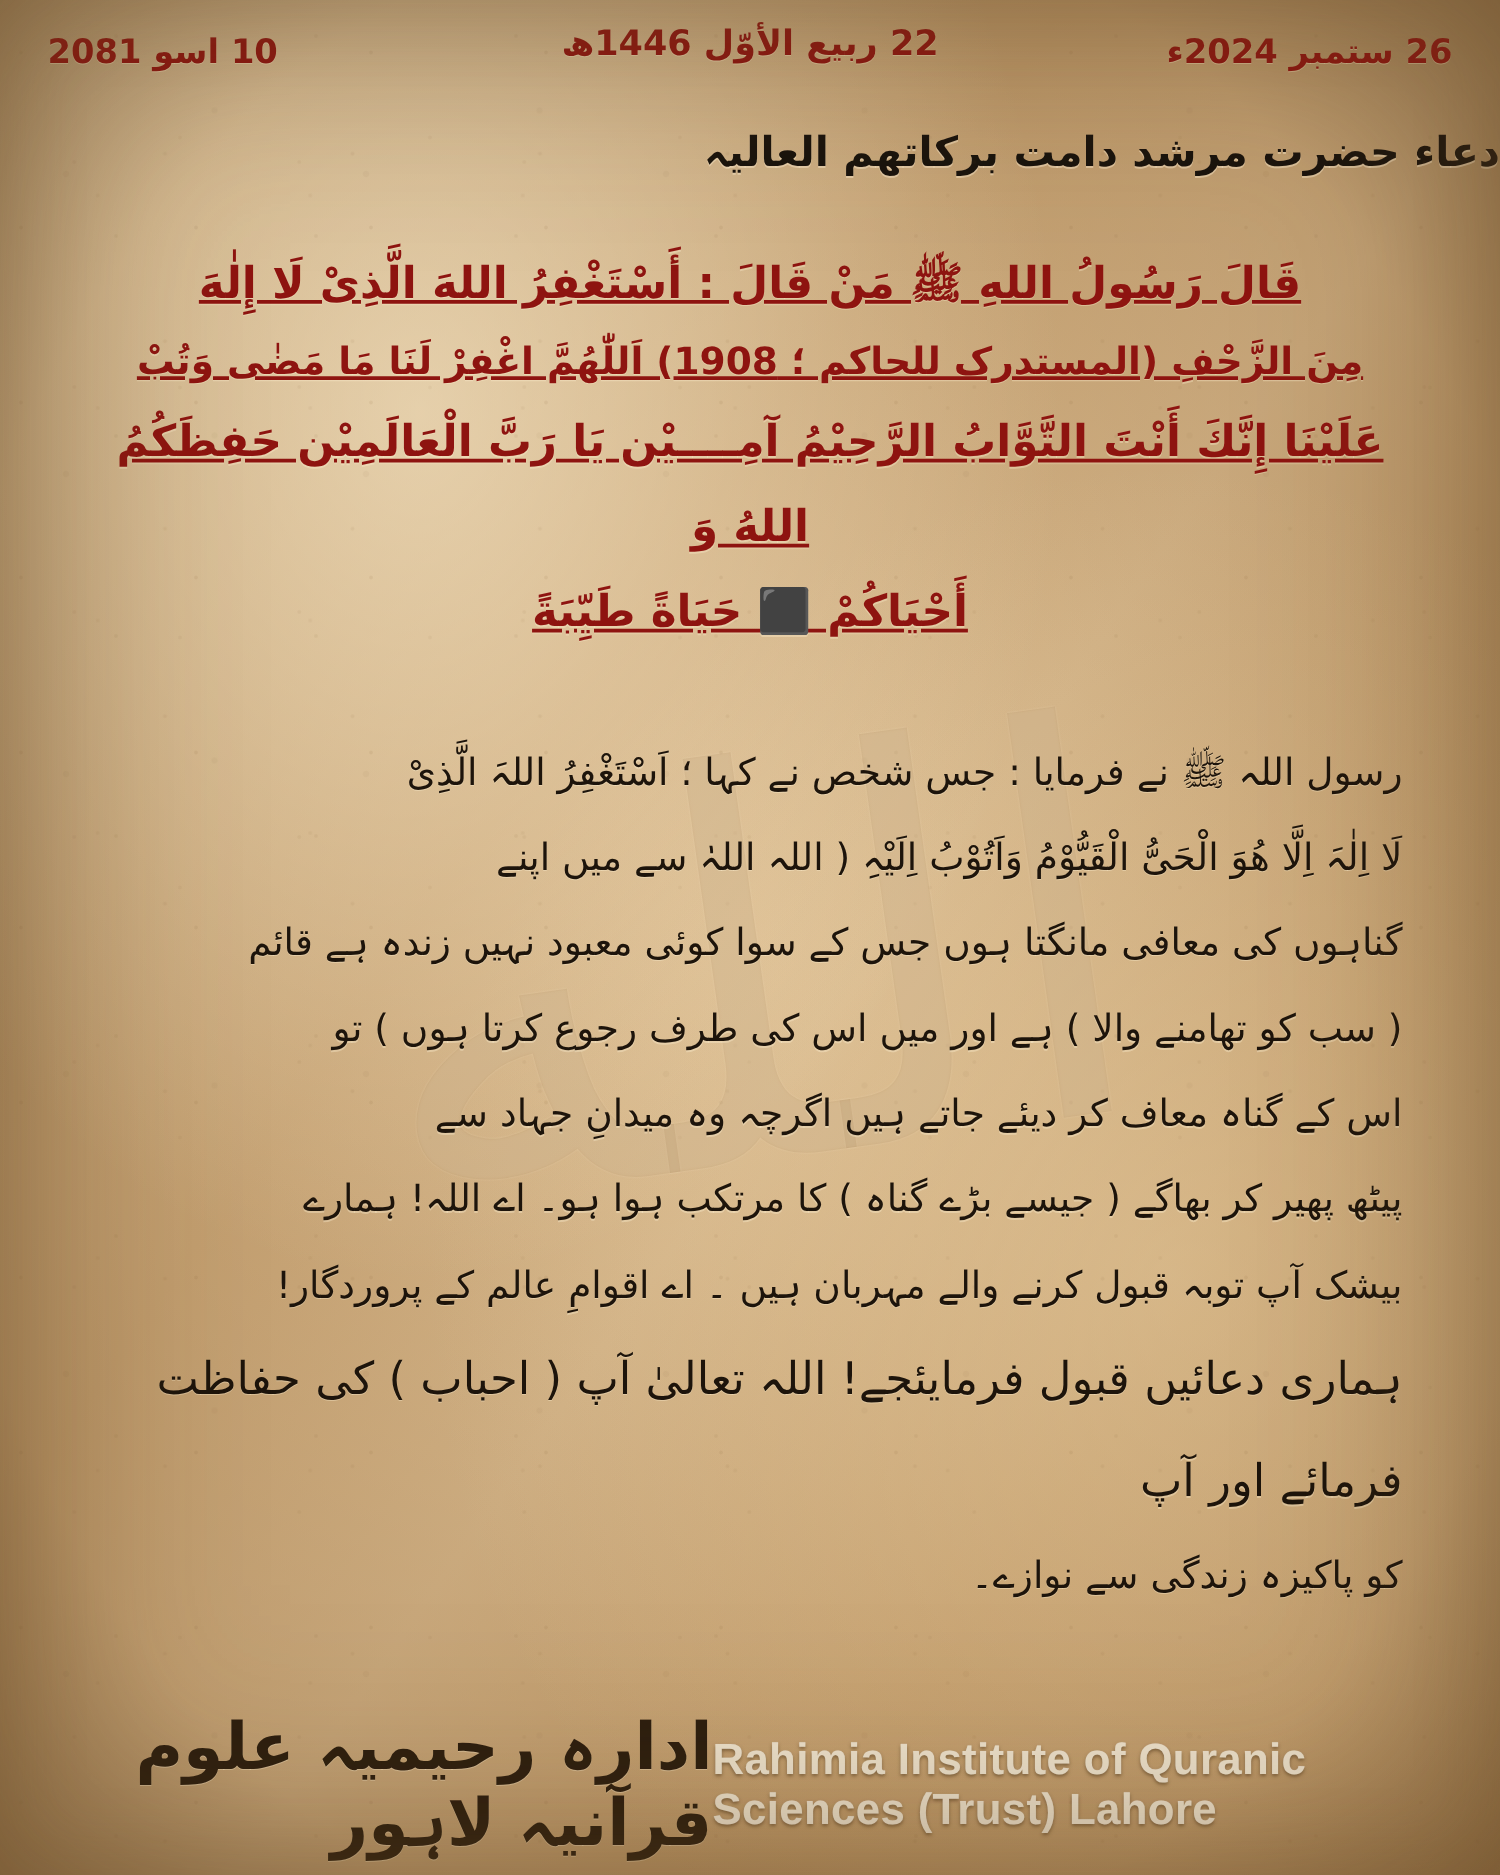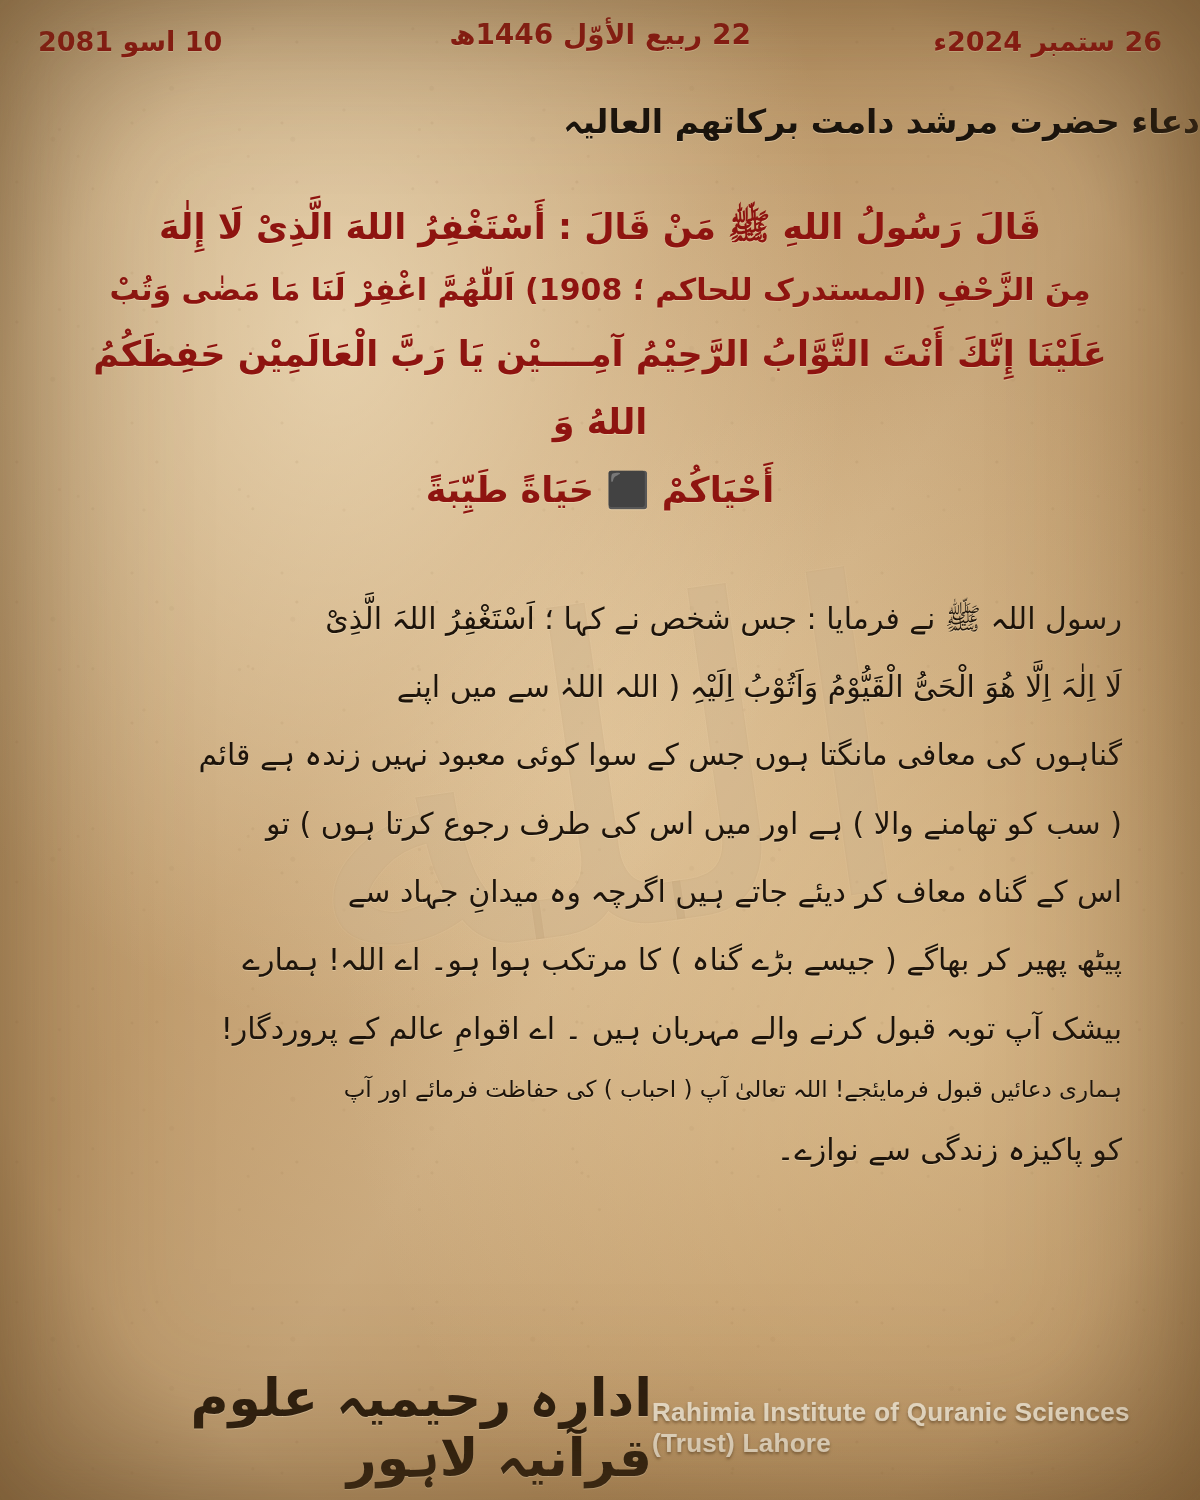--- a/index.html
+++ b/index.html
@@ -109,53 +109,53 @@
     margin: 52px 70px 0 70px;
     text-align: center;
     color: #8e1410;
     font-weight: bold;
     font-size: 35px;
     line-height: 1.95;
     text-shadow: 0 1px 0 rgba(255,240,210,.35);
     direction: rtl;
   }
   .arabic-block .ln { display: block; white-space: nowrap; }
-  .arabic-block .ln.wrap { white-space: normal; }
+  .arabic-block .ln.wrap { white-space: normal; text-decoration: underline; }
   .arabic-block .src { font-size: 30px; }
 
   
   .urdu-block {
     position: relative;
     margin: 60px 78px 0 78px;
     text-align: right;
     color: #1d140b;
     font-size: 30px;
     line-height: 2.28;
     direction: rtl;
     text-shadow: 0 1px 0 rgba(255,243,214,.35);
   }
   .urdu-block .uln { display: block; }
-  .urdu-block .uln.small { font-size: 23px; }
+  .urdu-block .uln.small { font-size: 36px; }
 
   
   .footer {
     position: absolute;
     left: 0;
     right: 0;
     bottom: 26px;
     height: 92px;
     display: flex;
     align-items: center;
     justify-content: space-between;
     padding: 0 30px;
     box-sizing: border-box;
   }
   .footer-left {
     color: #efe4cf;
-    font-size: 26px;
+    font-size: 35px;
     font-weight: bold;
     letter-spacing: .3px;
     direction: ltr;
     text-shadow: 0 2px 3px rgba(70,45,18,.55), 0 0 1px rgba(255,255,255,.4);
     font-family: "Liberation Sans", sans-serif;
   }
   .footer-right {
     color: #2b1d0e;
     font-size: 52px;
     direction: rtl;

